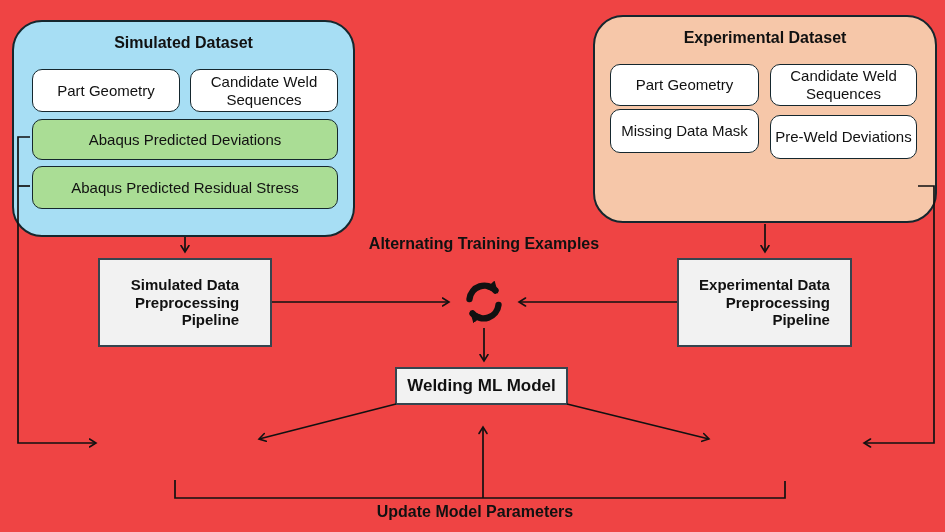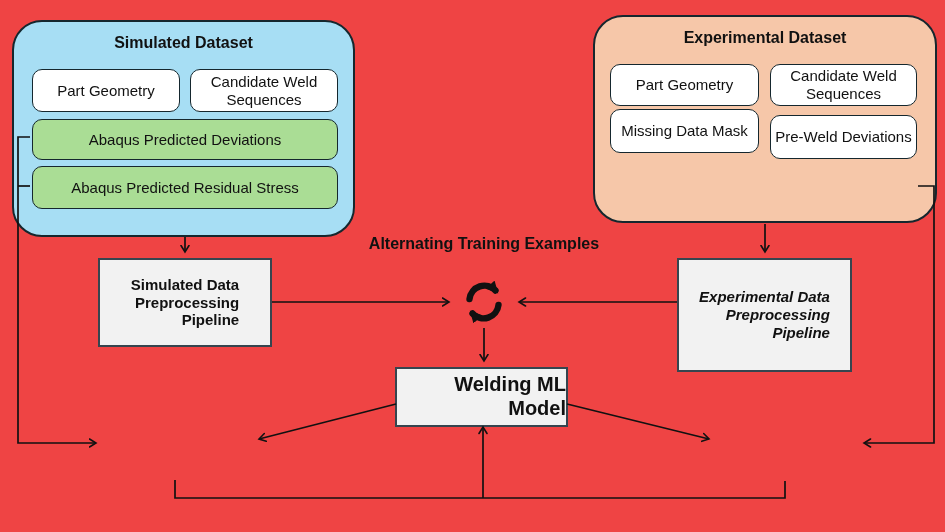--- a/index.html
+++ b/index.html
@@ -40,40 +40,41 @@
 
   <div class="dataset layer1" style="left:593px; top:15px; width:344px; height:208px; background:var(--orange);">
     <div class="dataset-title">Experimental Dataset</div>
     <div class="node white-box" style="left:15px; top:47px; width:149px; height:42px;">Part Geometry</div>
     <div class="node white-box" style="left:175px; top:47px; width:147px; height:42px;">Candidate Weld Sequences</div>
     <div class="node white-box" style="left:15px; top:92px; width:149px; height:44px;">Missing Data Mask</div>
     <div class="node white-box" style="left:175px; top:98px; width:147px; height:44px;">Pre-Weld Deviations</div>
   </div>
 
   <div class="flow-label" style="left:329px; top:235px; width:310px;">Alternating Training Examples</div>
+  <div class="flow-label" style="left:320px; top:503px; width:310px; font-size:16px;">Update Model Parameters</div>
 
   <div id="cycle-icon">
     <svg width="48" height="48" viewBox="0 0 48 48">
       <defs>
         <marker id="cych" markerWidth="14" markerHeight="14" refX="8" refY="6" orient="auto" markerUnits="userSpaceOnUse">
           <path d="M0,0 L12,6 L0,12 z" fill="#111"></path>
         </marker>
       </defs>
       <path d="M 9.5 22 A 15 15 0 0 1 35.5 13.5" fill="none" stroke="#111" stroke-width="6.4" stroke-linecap="round" marker-end="url(#cych)"></path>
       <path d="M 38.5 28 A 15 15 0 0 1 12.5 36.5" fill="none" stroke="#111" stroke-width="6.4" stroke-linecap="round" marker-end="url(#cych)"></path>
     </svg>
   </div>
 
   <div class="node panel-box prewrap layer2" style="left:98px; top:258px; width:174px; height:89px;">Simulated Data
 Preprocessing
 Pipeline</div>
-  <div class="node panel-box prewrap layer2" style="left:677px; top:258px; width:175px; height:114px;font-style:italic;">Experimental Data
+  <div class="node panel-box prewrap layer2" style="left:677px; top:258px; width:175px; height:89px;">Experimental Data
 Preprocessing
 Pipeline</div>
-  <div class="node panel-box layer2" style="left:395px; top:367px; width:173px; height:60px; font-size:20px;">Welding ML Model</div>
+  <div class="node panel-box layer2" style="left:395px; top:367px; width:173px; height:38px; font-size:17px;">Welding ML Model</div>
 
   <svg id="connector-layer" width="945" height="532" viewBox="0 0 945 532">
     <defs>
       <marker id="arw" markerWidth="12" markerHeight="12" refX="7.5" refY="5" orient="auto" markerUnits="userSpaceOnUse">
         <path d="M1,1 L7.5,5 L1,9" fill="none" stroke="#111" stroke-width="1.6" stroke-linecap="round"></path>
       </marker>
     </defs>
     <g fill="none" stroke="#111" stroke-width="1.7">
 
       <path d="M30,137 H18 V443 H96" marker-end="url(#arw)"></path>

